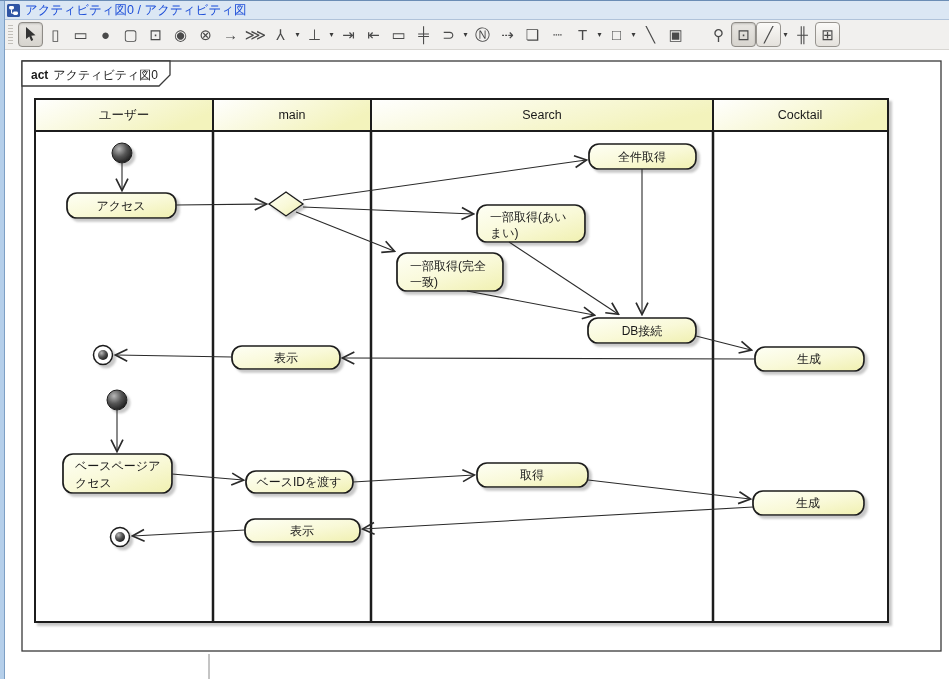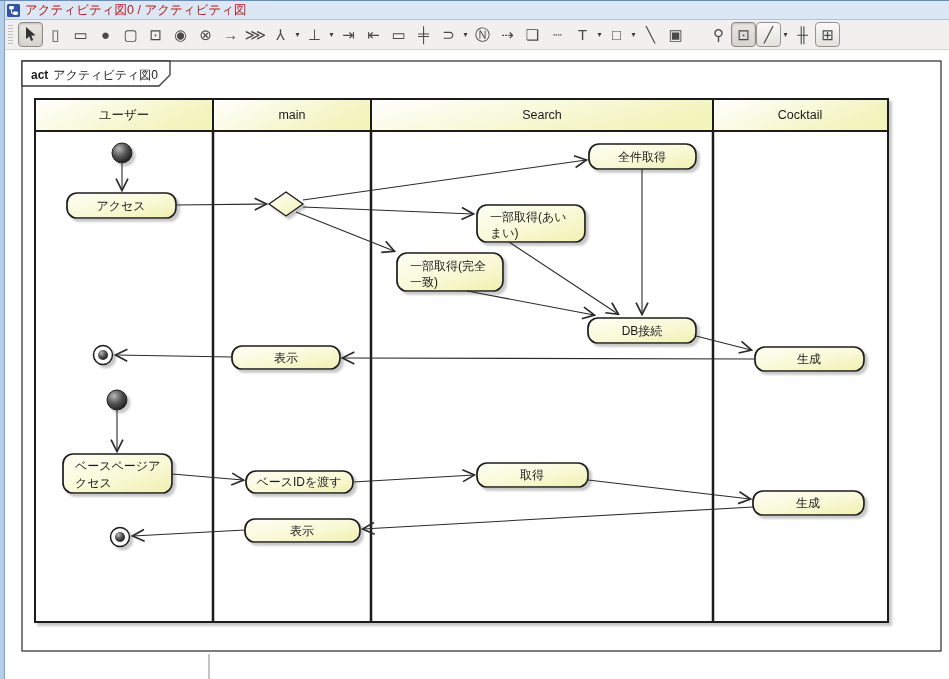--- a/index.html
+++ b/index.html
@@ -6,21 +6,21 @@
   .window{
     position:relative;width:949px;height:679px;overflow:hidden;
     font-family:"Liberation Sans",sans-serif;background:#fff;
     border-top:1px solid #6b8db5;box-sizing:border-box;
   }
   .left-strip{position:absolute;left:0;top:0;bottom:0;width:4px;
     background:#b5cfea;border-right:1px solid #7d9fc4;z-index:40;}
   .titlebar{
     position:relative;height:18px;background:#dbe7f4;border-bottom:1px solid #b0c3da;
     display:flex;align-items:center;gap:5px;padding-left:7px;
-    font-size:12.5px;color:#b91c1c;z-index:10;
+    font-size:12.5px;color:#1d4ed8;z-index:10;
   }
   .titlebar .diag-icon{width:13px;height:13px;flex:0 0 auto;}
   .toolbar{
     position:relative;height:29px;background:#f1f0ee;border-bottom:1px solid #d8d6d2;
     display:flex;align-items:center;padding-left:8px;z-index:10;
   }
   .grip{width:5px;height:20px;margin-right:5px;
     background:repeating-linear-gradient(180deg,#c2bfb9 0 1px,rgba(0,0,0,0) 1px 3px);
   }
   .tool{

